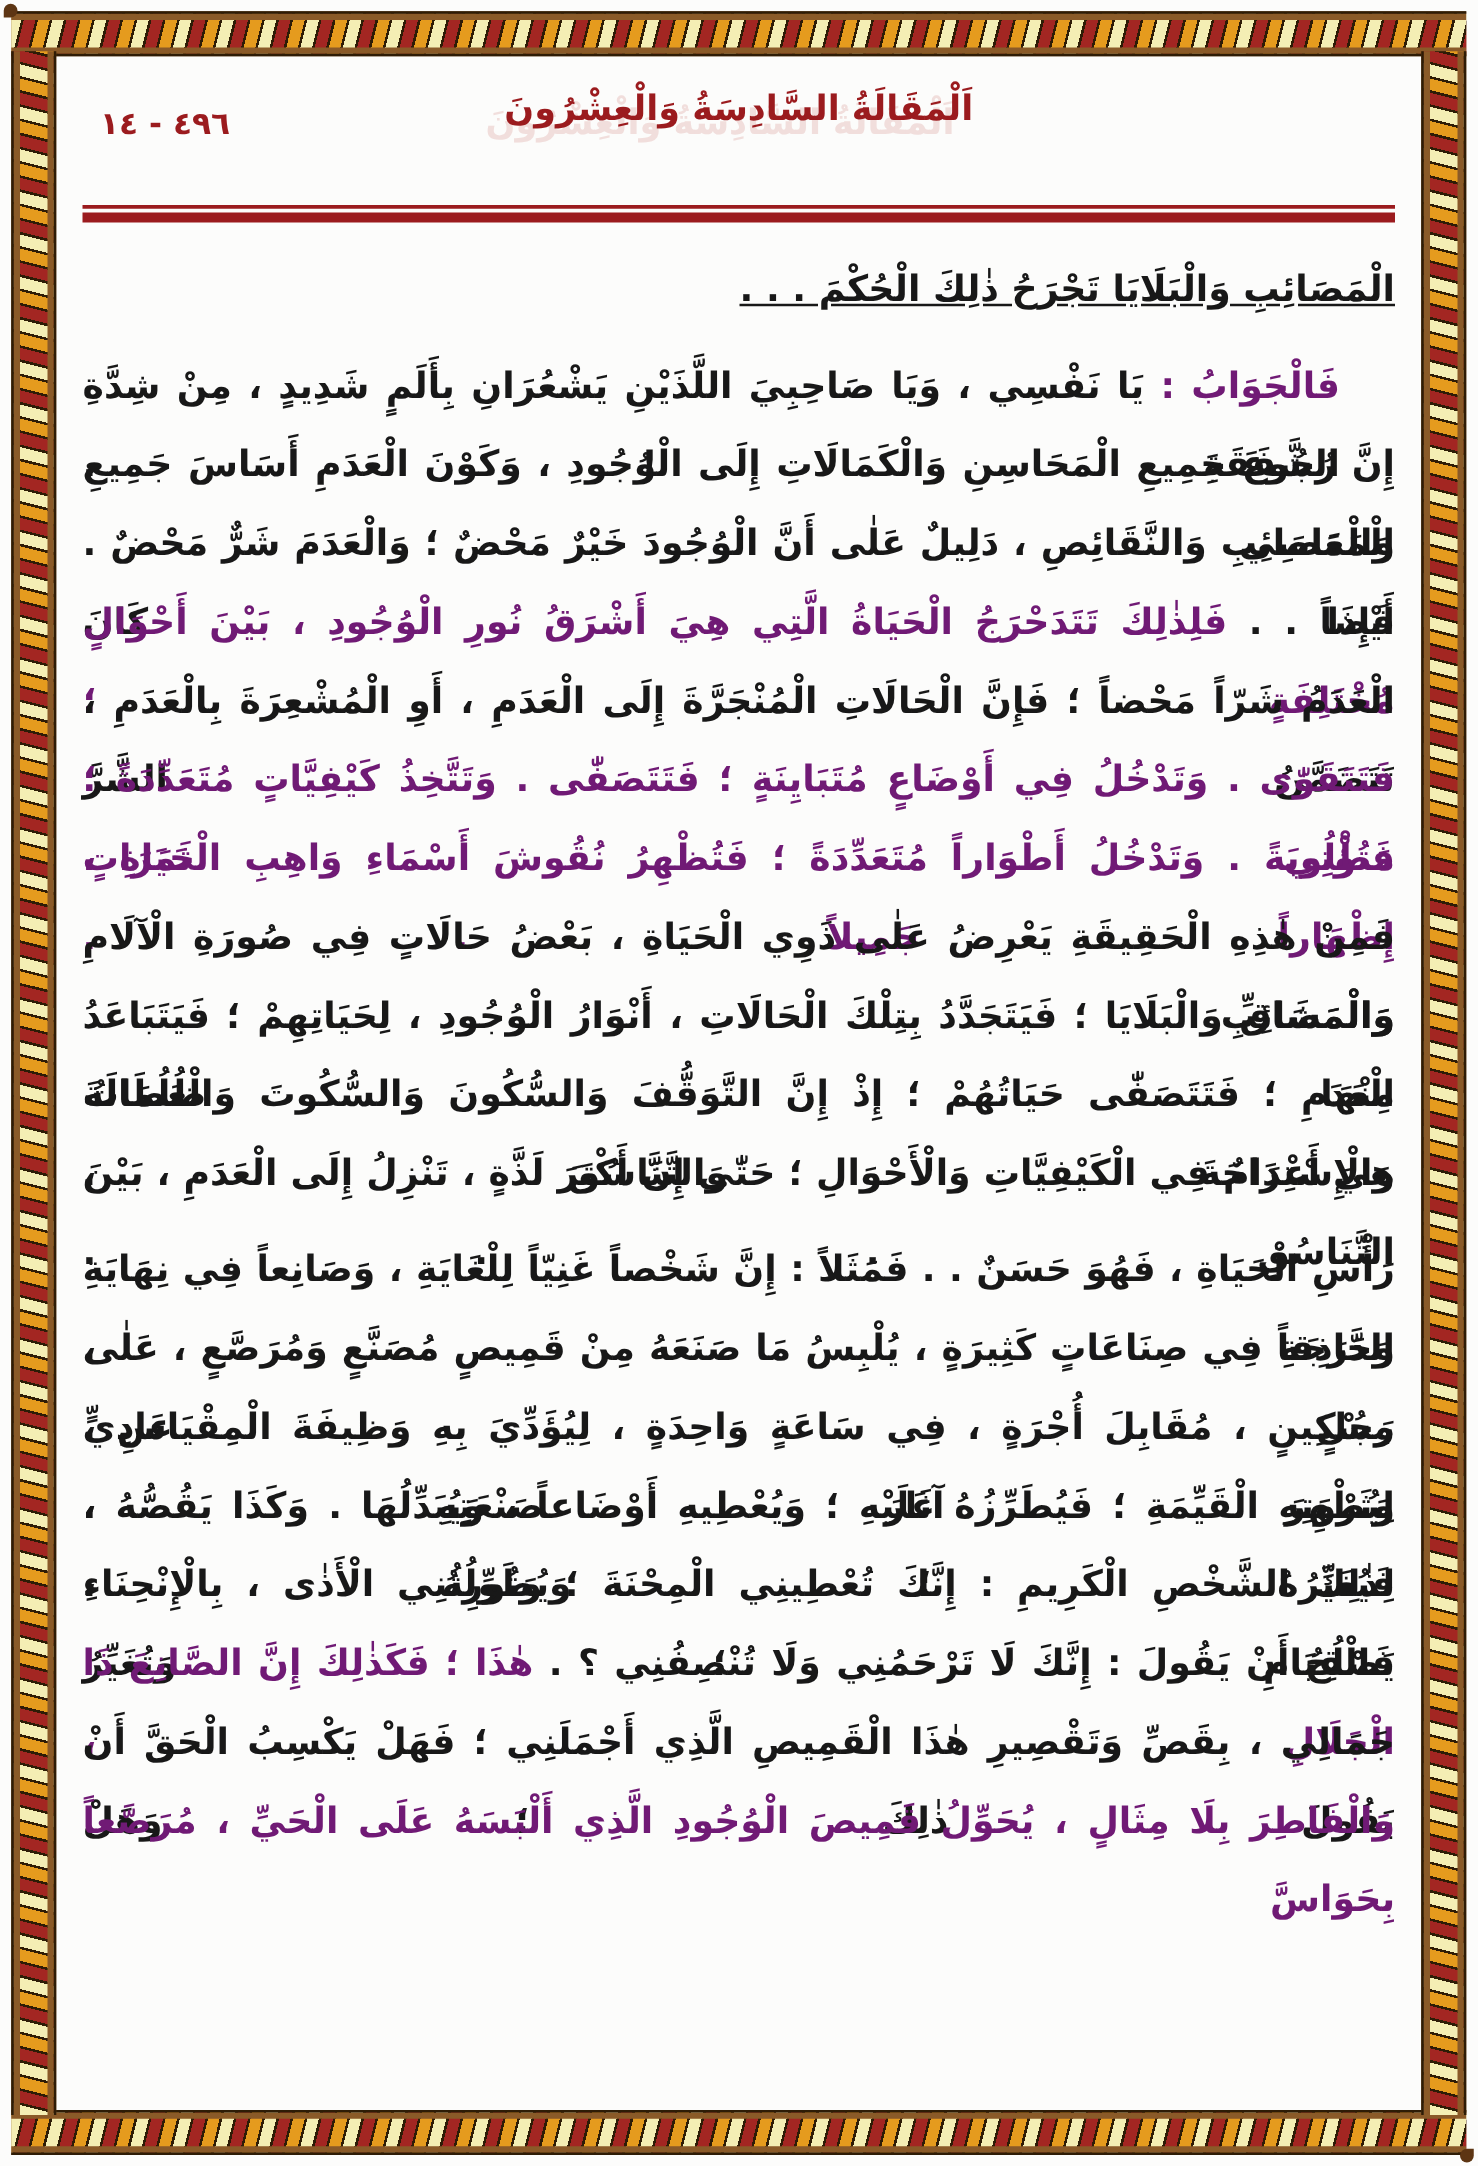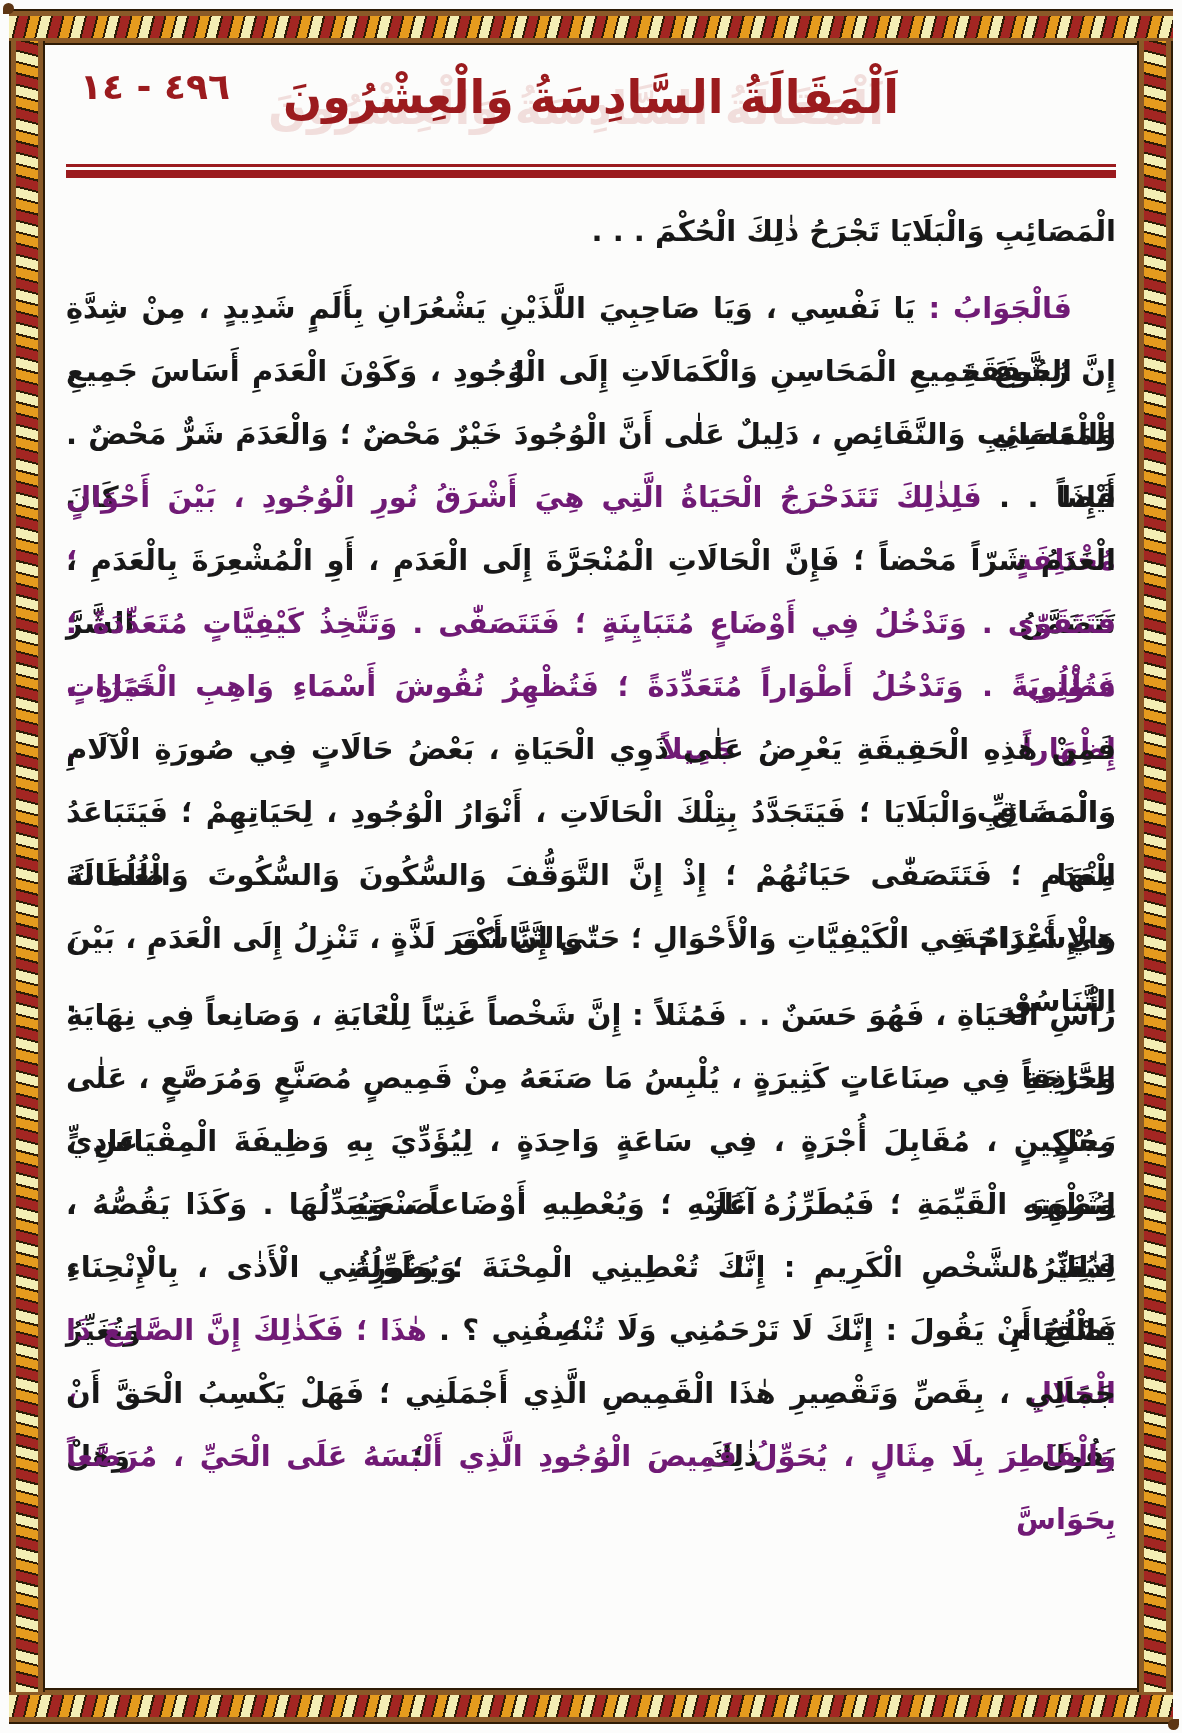--- a/index.html
+++ b/index.html
@@ -45,34 +45,34 @@
   .finial.br { bottom: 3px; right: 3px; border-radius: 50% 0 50% 50%; }
   
   .content {
     position: absolute;
     top: 54px; left: 66px; right: 66px; bottom: 54px;
     direction: rtl;
   }
   .header { position: relative; height: 96px; }
   .page-title {
     text-align: center;
-    font-size: 46px;
+    font-size: 28px;
     font-weight: 700;
     color: #9b1b1e;
     padding-top: 16px;
     text-shadow: -15px 11px 0 #f1dedc;
   }
   .page-number {
     position: absolute;
     left: 10px;            
     left: auto; right: auto;
-    top: 12px;
+    top: 30px;
     inset-inline-start: auto;
     inset-inline-end: 14px; 
-    font-size: 36px;
+    font-size: 25px;
     font-weight: 700;
     color: #9b1b1e;
     letter-spacing: 2px;
   }
   .rules { margin-top: 14px; }
   .rule-thin  { height: 3px; background: #9b1b1e; }
   .rule-thick { height: 8px; background: #9b1b1e; margin-top: 3px; }
   .body-text {
     margin-top: 22px;
     font-size: 29px;
@@ -81,21 +81,21 @@
   }
   .para + .para { margin-top: 14px; }
   .line {
     height: 63px;
     line-height: 63px;
     white-space: normal;
     text-align: justify;
     text-align-last: justify;
     overflow: visible;
   }
-  .line.nojust { text-align: right; text-align-last: auto; }
+  .line.nojust { text-align: right; text-align-last: auto; text-decoration: underline; }
   .line.indent { padding-right: 44px; }
   .seg-red { color: #701a75; }
   .seg-black { color: #181818; }
 </style>
 </head>
 <body>
 
 <div class="page">
 
   <div class="b-strip b-top"></div>

